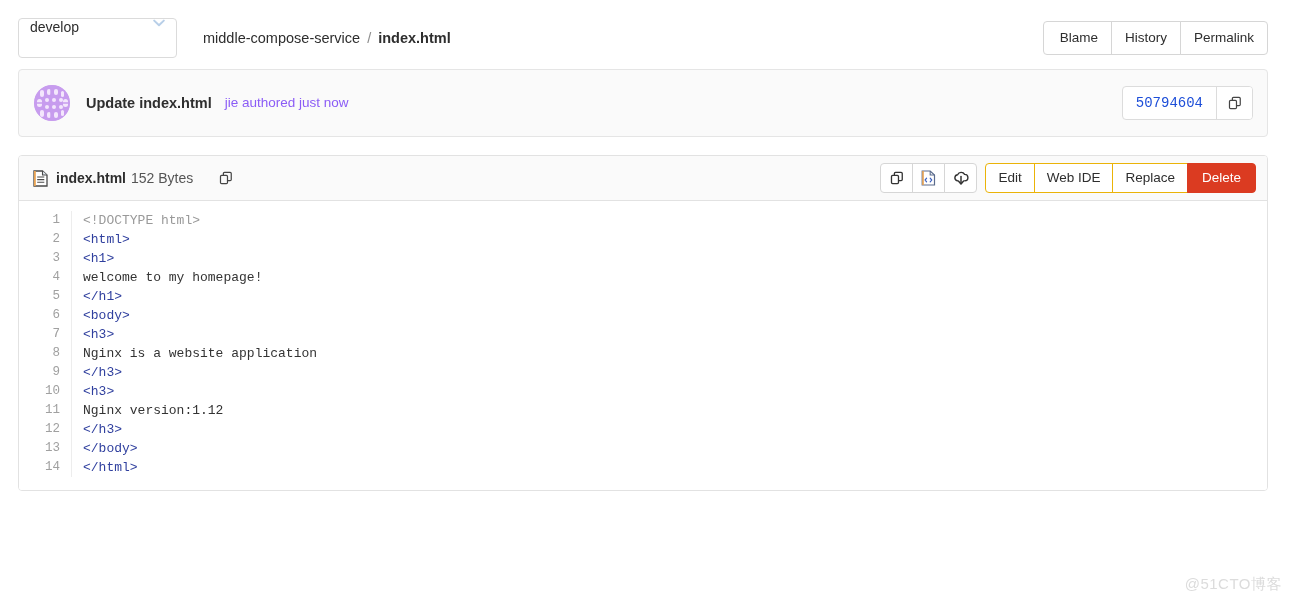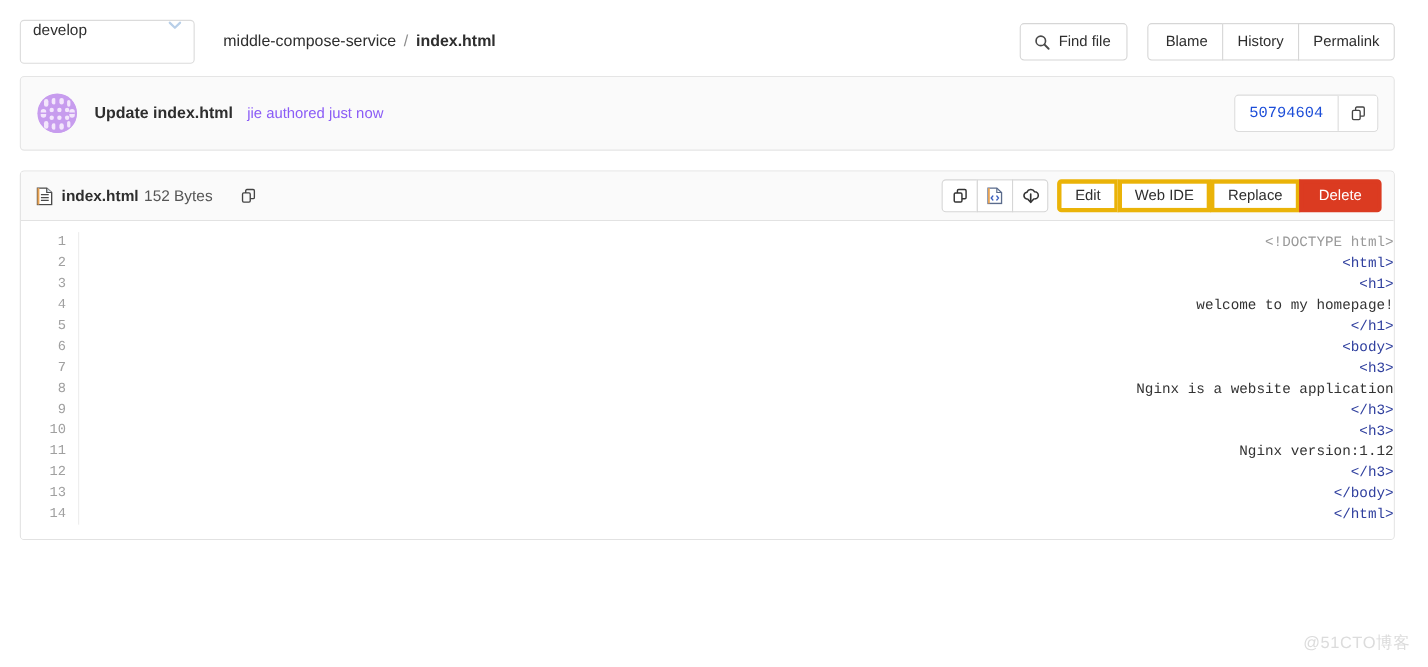--- a/index.html
+++ b/index.html
@@ -237,21 +237,21 @@
     cursor: pointer;
     margin-left: -1px;
     border-radius: 0;
   }
   .icon-btn:first-child { border-radius: 4px 0 0 4px; margin-left: 0; }
   .icon-btn:last-child { border-radius: 0 4px 4px 0; }
 
   .text-btn-group { display: flex; }
   .tbtn {
     height: 30px;
-    border: 4px solid #eab308;
+    border: 1px solid #eab308;
     background: #ffffff;
     color: #2e2e2e;
     font-size: 13.5px;
     font-family: "Liberation Sans", sans-serif;
     padding: 0 12px;
     display: inline-flex;
     align-items: center;
     cursor: pointer;
     margin-left: -1px;
     border-radius: 0;
@@ -286,21 +286,20 @@
     font-size: 12.5px;
     line-height: 19px;
     color: #a0a0a0;
     cursor: pointer;
     display: block;
   }
   .code-lines {
     flex: 1;
     padding-left: 11px;
     overflow-x: auto;
-    text-align: right;
   }
   .code-lines .cl {
     font-family: "Liberation Mono", monospace;
     font-size: 13px;
     line-height: 19px;
     white-space: pre;
     color: #333333;
   }
   .tok-tag   { color: #2f3f9e; }
   .tok-doctype { color: #999999; }
@@ -331,27 +330,20 @@
       </svg>
     </div>
 
     <div class="breadcrumb">
       <a href="#">middle-compose-service</a>
       <span class="sep">/</span>
       <span class="current">index.html</span>
     </div>
 
     <div class="topbar-right">
-      <button class="btn btn-findfile">
-        <svg width="15" height="15" viewBox="0 0 16 16">
-          <circle cx="6.6" cy="6.6" r="4.6" fill="none" stroke="#4a4a4a" stroke-width="1.6"></circle>
-          <line x1="10.1" y1="10.1" x2="14.2" y2="14.2" stroke="#4a4a4a" stroke-width="1.8" stroke-linecap="round"></line>
-        </svg>
-        <span>Find file</span>
-      </button>
 
       <div class="btn-group">
         <button class="btn">Blame</button>
         <button class="btn">History</button>
         <button class="btn">Permalink</button>
       </div>
     </div>
   </div>
 
   <div class="commit-panel">

